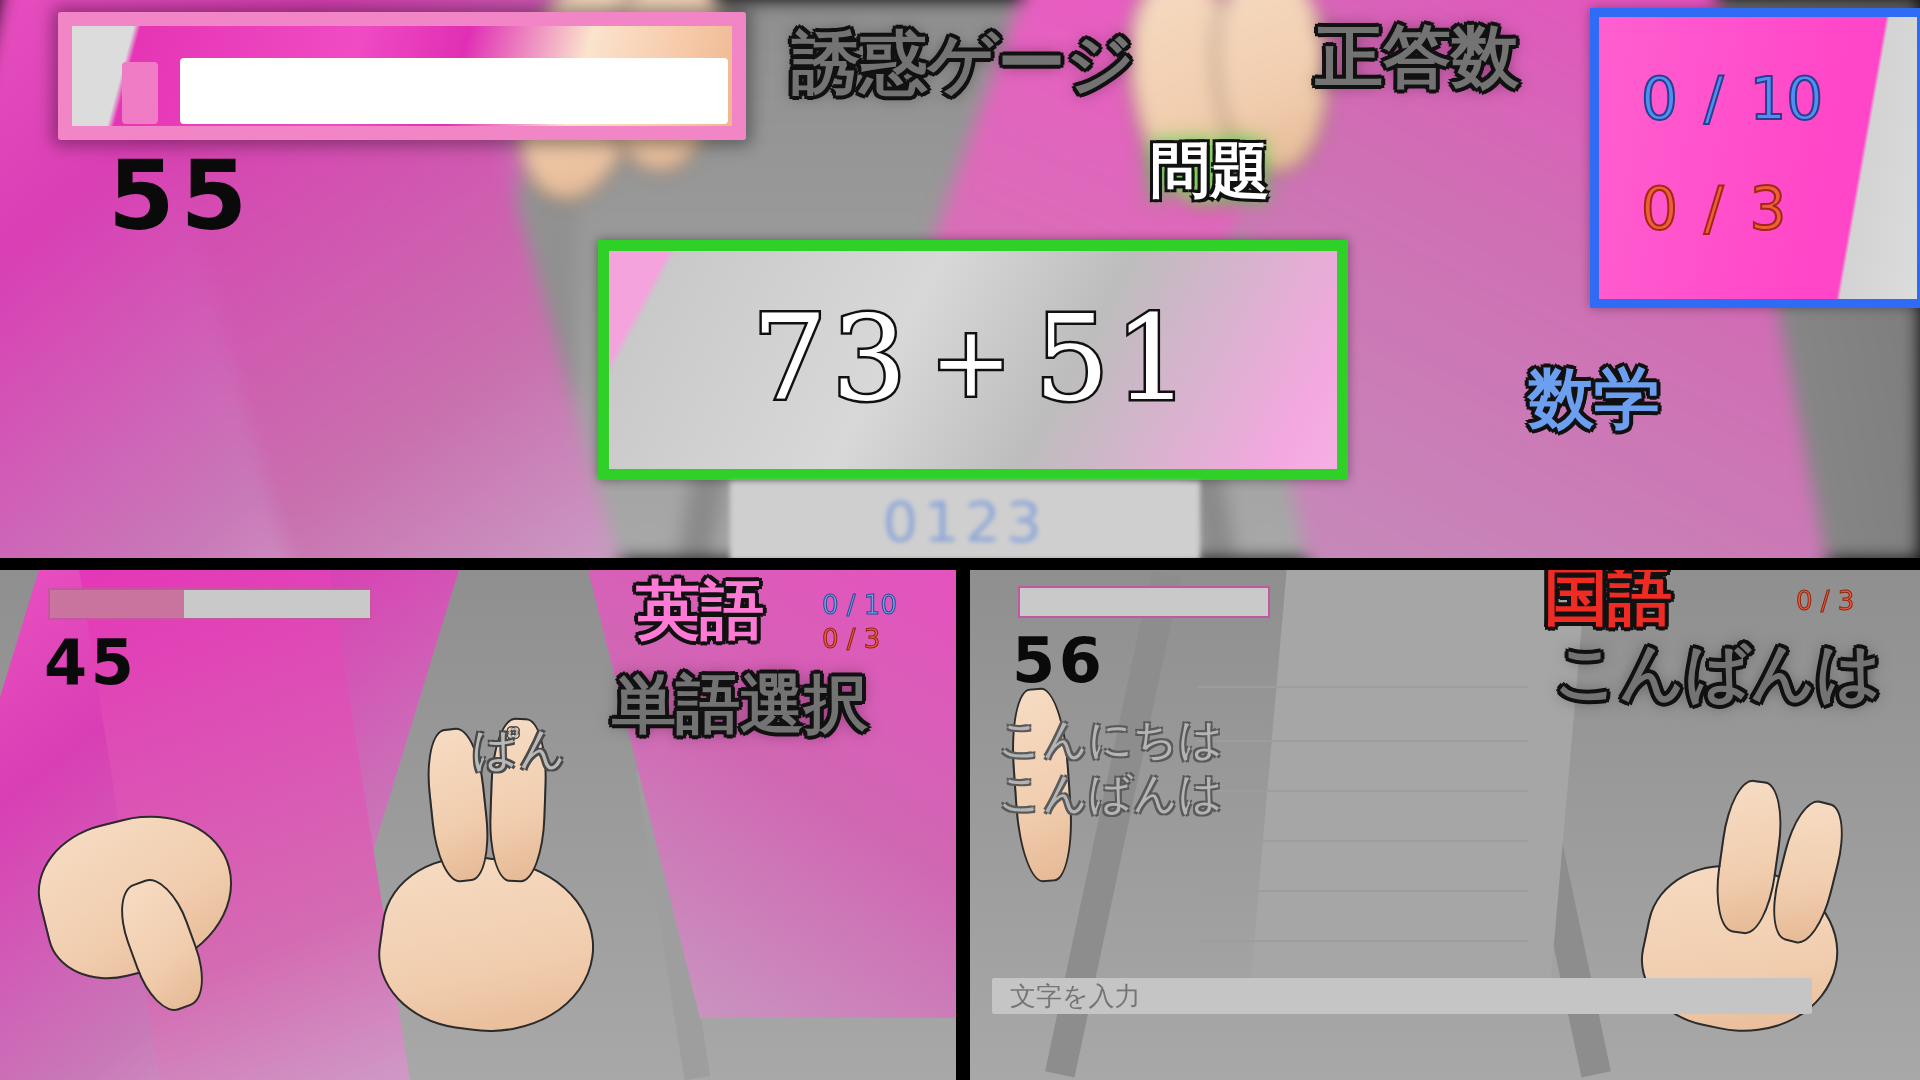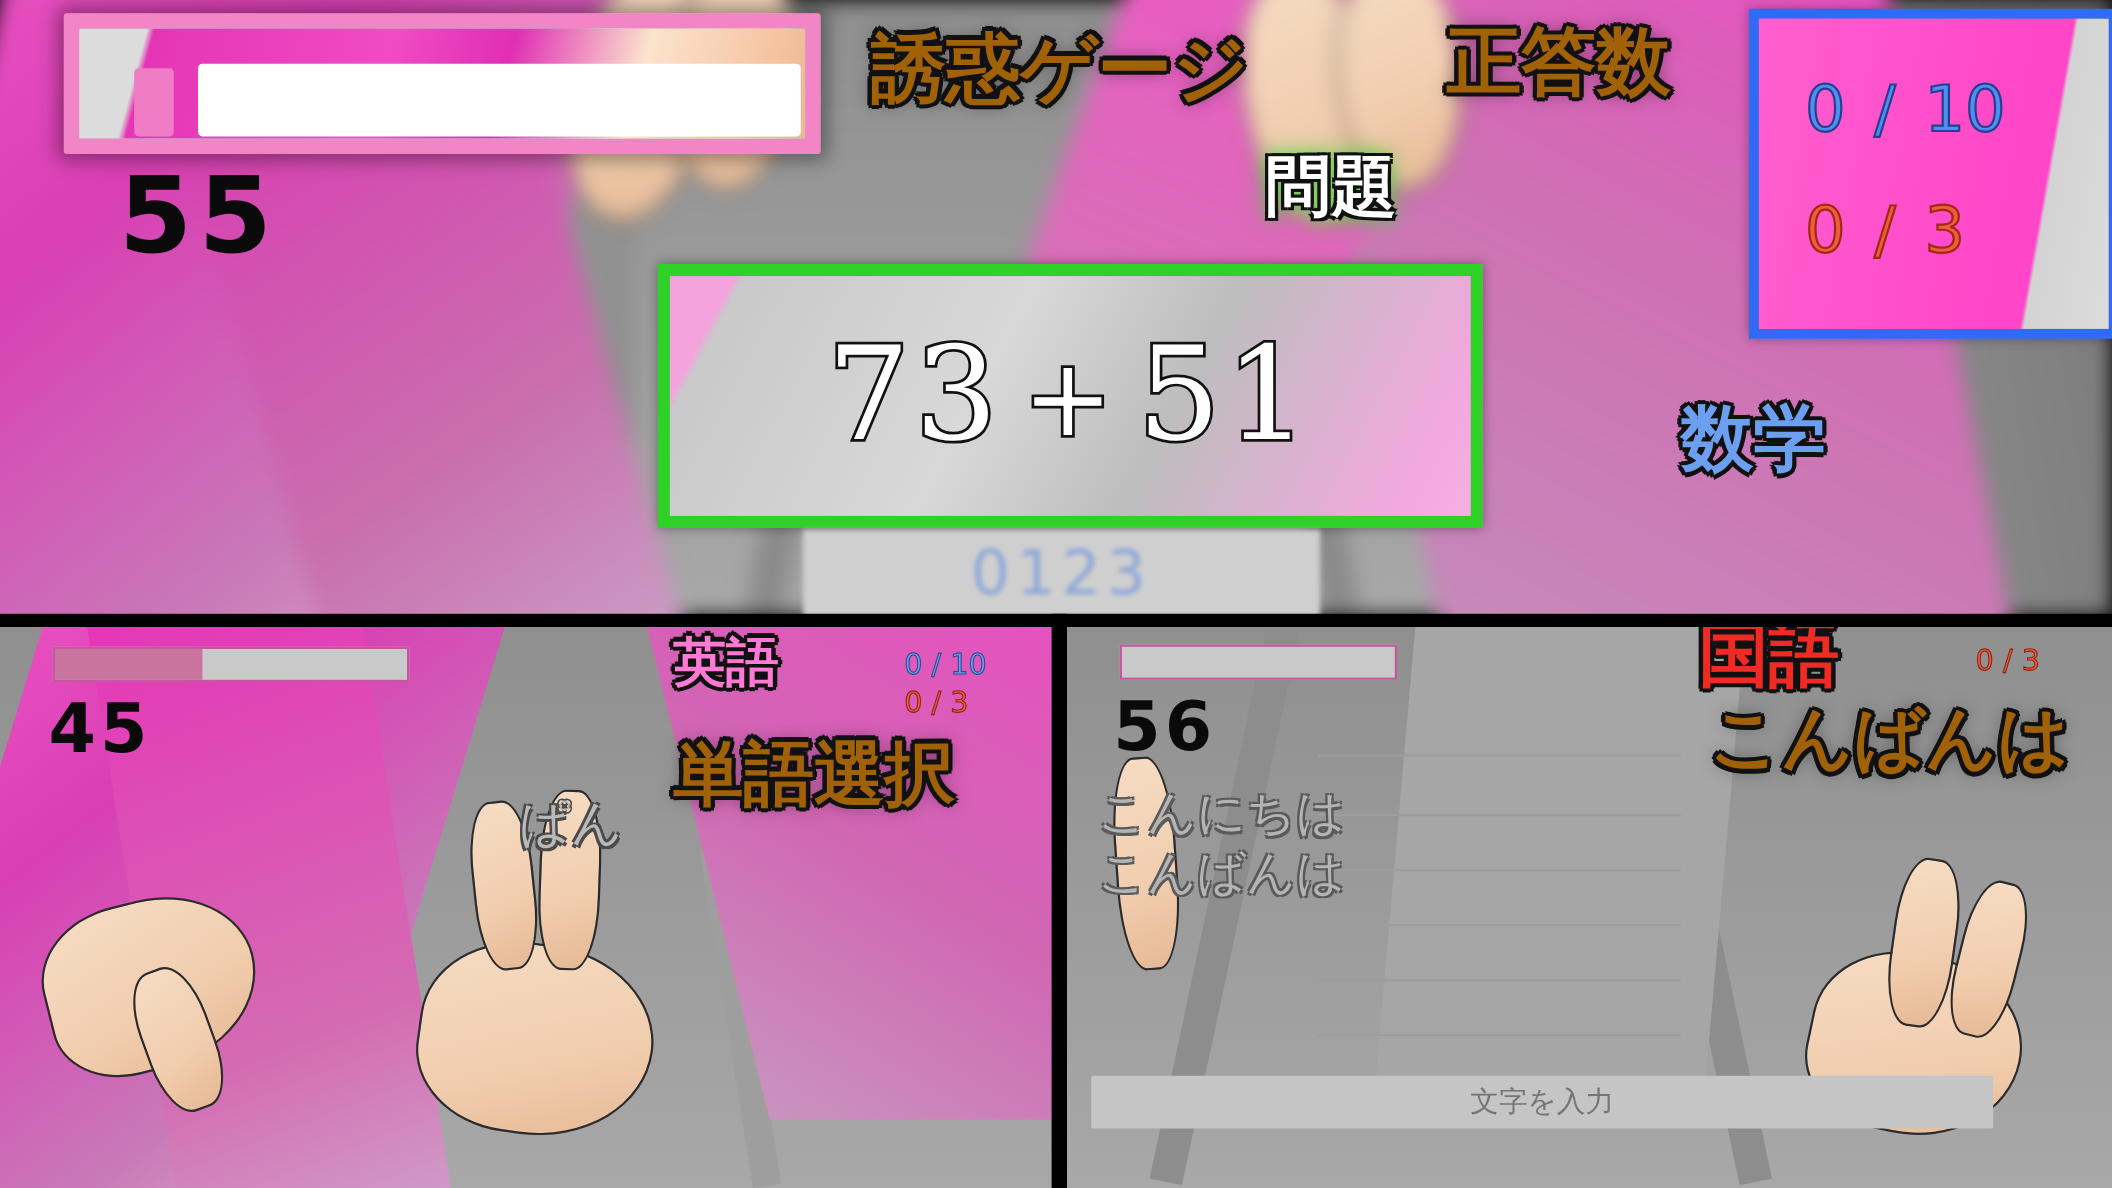--- a/index.html
+++ b/index.html
@@ -67,21 +67,21 @@
 
   
   .mini-score{position:absolute;display:flex;flex-direction:column;gap:4px;
      font-family:"DejaVu Sans",sans-serif;font-size:26px;}
   .mini-score .ms-blue{color:#6d9ff0;-webkit-text-stroke:1px #2b4c90;}
   .mini-score .ms-red{color:#ef5b3b;-webkit-text-stroke:1px #8c2512;}
 
   
   .cap{position:absolute;font-family:"DejaVu Sans",sans-serif;font-weight:700;
        white-space:nowrap;line-height:1.02;}
-  .cap-white{color:#a16207;text-shadow:
+  .cap-white{color:#737373;text-shadow:
       -3px -3px 0 #111, 3px -3px 0 #111, -3px 3px 0 #111, 3px 3px 0 #111,
       0 -4px 0 #111, 0 4px 0 #111, -4px 0 0 #111, 4px 0 0 #111,
       0 0 16px rgba(0,0,0,.55);}
   .cap-white-green{color:#fff;text-shadow:
       -3px -3px 0 #111, 3px -3px 0 #111, -3px 3px 0 #111, 3px 3px 0 #111,
       0 0 14px #49d13f, 0 0 24px #49d13f;}
   .cap-blue{color:#6d9ff0;text-shadow:
       -3px -3px 0 #111, 3px -3px 0 #111, -3px 3px 0 #111, 3px 3px 0 #111,
       0 -4px 0 #111, 0 4px 0 #111, -4px 0 0 #111, 4px 0 0 #111;}
   .cap-pink{color:#ff7ad4;text-shadow:
@@ -206,21 +206,21 @@
       </div>
       <div class="ms-red">
         <span>0</span>
         <span>/</span>
         <span>3</span>
       </div>
     </div>
 
     <div id="prompt-word" style="left:472px;top:150px;">ぱん</div>
 
-    <div class="cap cap-pink" style="left:612px;top:10px;font-size:48px;">英語</div>
+    <div class="cap cap-pink" style="left:636px;top:10px;font-size:64px;">英語</div>
     <div class="cap cap-white" style="left:612px;top:104px;font-size:64px;">単語選択</div>
 
   </section>
 
   <section class="panel" id="panel-japanese">
     <div class="bg-base">
       <div class="grey-room"></div>
       <div class="leg" style="left:130px;top:0px;width:30px;height:512px;transform:rotate(12deg);background:#8d8d8d;"></div>
       <div class="leg" style="left:560px;top:0px;width:30px;height:512px;transform:rotate(-12deg);background:#8d8d8d;"></div>
       <div class="leg" style="left:300px;top:0px;width:300px;height:430px;background:#a6a6a6;transform:skewX(-5deg);"></div>
@@ -250,18 +250,18 @@
     <div class="jp-rule" style="left:230px;top:272px;width:330px;"></div>
     <div class="jp-rule" style="left:230px;top:322px;width:330px;"></div>
     <div class="jp-rule" style="left:230px;top:372px;width:330px;"></div>
 
     <div class="jp-line" style="left:30px;top:196px;">こんばんは</div>
     <div class="jp-line" style="left:30px;top:142px;">こんにちは</div>
 
     <div class="cap cap-red" style="left:576px;top:-4px;font-size:64px;">国語</div>
     <div class="cap cap-white" style="left:586px;top:72px;font-size:64px;">こんばんは</div>
 
-    <input id="typing-input" type="text" style="left: 24px; top: 410px; width: 820px; height: 48px; text-align: center;" placeholder="文字を入力">
+    <input id="typing-input" type="text" style="left: 24px; top: 410px; width: 820px; height: 36px;" placeholder="文字を入力">
   </section>
 
   <div class="divider" style="left:0;top:558px;width:1920px;height:12px;"></div>
   <div class="divider" style="left:956px;top:558px;width:14px;height:522px;"></div>
 </div>
 
 </body></html>

